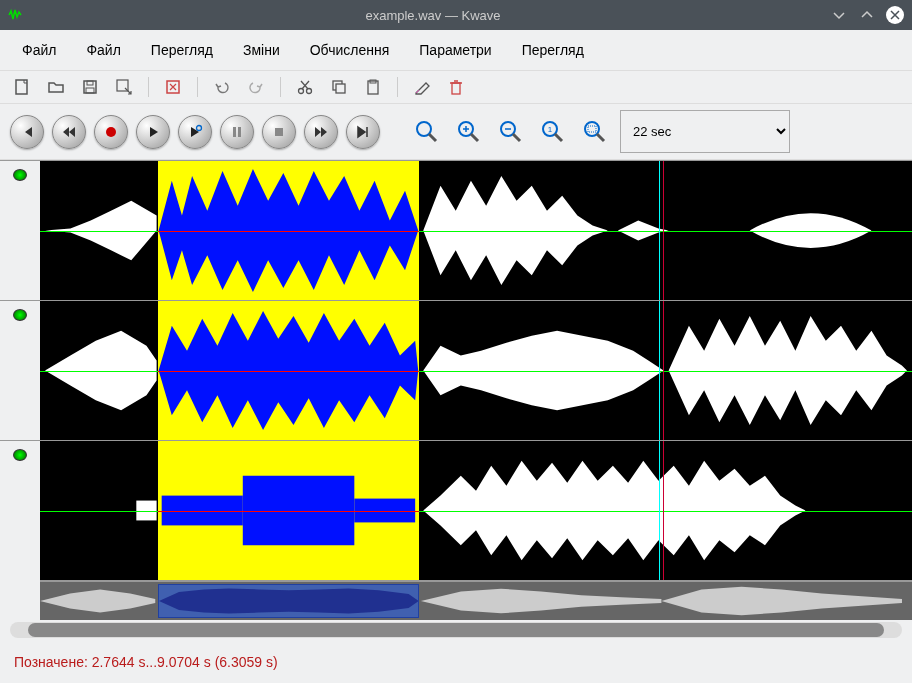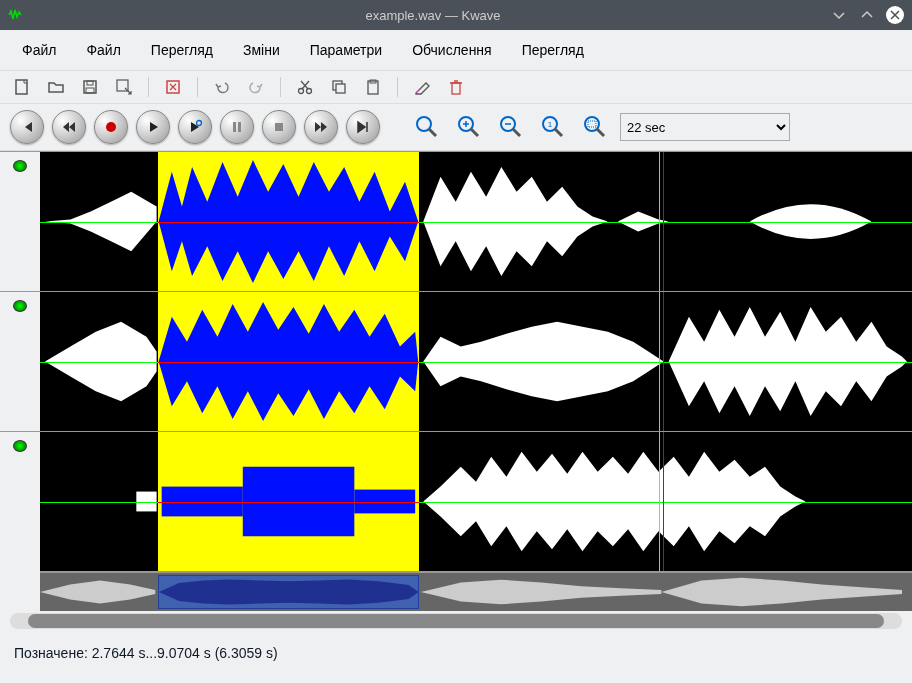--- a/index.html
+++ b/index.html
@@ -11,38 +11,38 @@
 .titlebar-btn{width:18px;height:18px;display:flex;align-items:center;justify-content:center;cursor:pointer;color:#ccc}
 .titlebar-close{background:#fff;border-radius:50%;color:#4a5158}
 .menubar{display:flex;padding:6px 10px;gap:6px;font-size:14px;border-bottom:1px solid #ddd}
 .menu-item{padding:6px 12px;cursor:pointer}
 .toolbar{display:flex;padding:4px 10px;gap:10px;align-items:center;border-bottom:1px solid #ddd}
 .tool-btn{width:24px;height:24px;display:flex;align-items:center;justify-content:center;cursor:pointer}
 .tool-sep{width:1px;height:20px;background:#ccc;margin:0 2px}
 .transport{display:flex;padding:6px 10px;gap:8px;align-items:center;border-bottom:1px solid #ddd}
 .trans-btn{width:34px;height:34px;border-radius:50%;background:radial-gradient(circle at 30% 30%,#fff,#999);border:1px solid #888;display:flex;align-items:center;justify-content:center;cursor:pointer;box-shadow:0 1px 2px rgba(0,0,0,.3)}
 .zoom-btn{width:34px;height:34px;display:flex;align-items:center;justify-content:center;cursor:pointer}
-.zoom-select{height:28px;width:170px;padding:0 2px;border:1px solid #aaa;background:#eff0f1;font-size:13px}
+.zoom-select{height:43px;width:170px;padding:0 8px;border:1px solid #aaa;background:#eff0f1;font-size:13px}
 .tracks{background:#eff0f1}
 .track{display:flex;height:140px;border-top:1px solid #999}
 .track-lamp{width:40px;display:flex;align-items:flex-start;justify-content:center;padding-top:8px}
 .lamp{width:14px;height:12px;background:radial-gradient(circle,#0f0,#060);border-radius:50%;border:1px solid #333}
 .wave-area{flex:1;background:#000;position:relative;overflow:hidden}
 .sel{position:absolute;top:0;bottom:0;background:#ffff00;left:13.5%;width:30%}
 .zero-line{position:absolute;top:50%;left:0;right:0;height:1px;background:#0f0}
 .red-line{position:absolute;top:50%;left:13.5%;width:30%;height:1px;background:red;z-index:5}
 .playhead{position:absolute;top:0;bottom:0;width:1px;background:#0ff;left:71%;z-index:6}
 .marker{position:absolute;top:0;bottom:0;width:1px;background:#c03;left:71.5%;z-index:4}
 svg.wave{position:absolute;top:0;left:0;width:100%;height:100%}
 .overview{height:40px;background:#666;display:flex;border-top:2px solid #999;position:relative;margin:0 0 0 40px}
 .overview-sel{position:absolute;top:2px;bottom:2px;left:13.5%;width:30%;background:#4060b0;border:1px solid #2040a0}
 .ov-wave{position:absolute;top:0;left:0;width:100%;height:100%}
 .scrollbar{height:16px;background:#ddd;margin:2px 10px;border-radius:8px;position:relative}
 .scroll-thumb{position:absolute;top:1px;bottom:1px;left:2%;right:2%;background:#888;border-radius:7px}
-.status{padding:14px 14px;font-size:14px;color:#0f172a}
+.status{padding:14px 14px;font-size:14px;color:#b91c1c}
 </style>
 </head>
 <body>
 
 <div class="titlebar">
   <div class="titlebar-icon">
     <svg width="18" height="16" viewBox="0 0 18 16">
         <path d="M1 8 L3 4 L5 12 L7 3 L9 10 L11 5 L13 8" stroke="#0d0" fill="none" stroke-width="1.5"></path>
       </svg>
   </div>
@@ -64,22 +64,22 @@
         </svg>
       </div>
   </div>
 </div>
 
 <div class="menubar">
   <div class="menu-item">Файл</div>
   <div class="menu-item">Файл</div>
   <div class="menu-item">Перегляд</div>
   <div class="menu-item">Зміни</div>
+  <div class="menu-item">Обчислення</div>
   <div class="menu-item">Параметри</div>
-  <div class="menu-item">Обчислення</div>
   <div class="menu-item">Перегляд</div>
 </div>
 
 <div class="toolbar">
   <div class="tool-btn">
       <svg width="18" height="18" viewBox="0 0 18 18">
         <rect x="3" y="2" width="11" height="14" fill="none" stroke="#555" stroke-width="1.5"></rect>
         <path d="M11 2 L11 5 L14 5" fill="none" stroke="#555"></path>
       </svg>
     </div>

